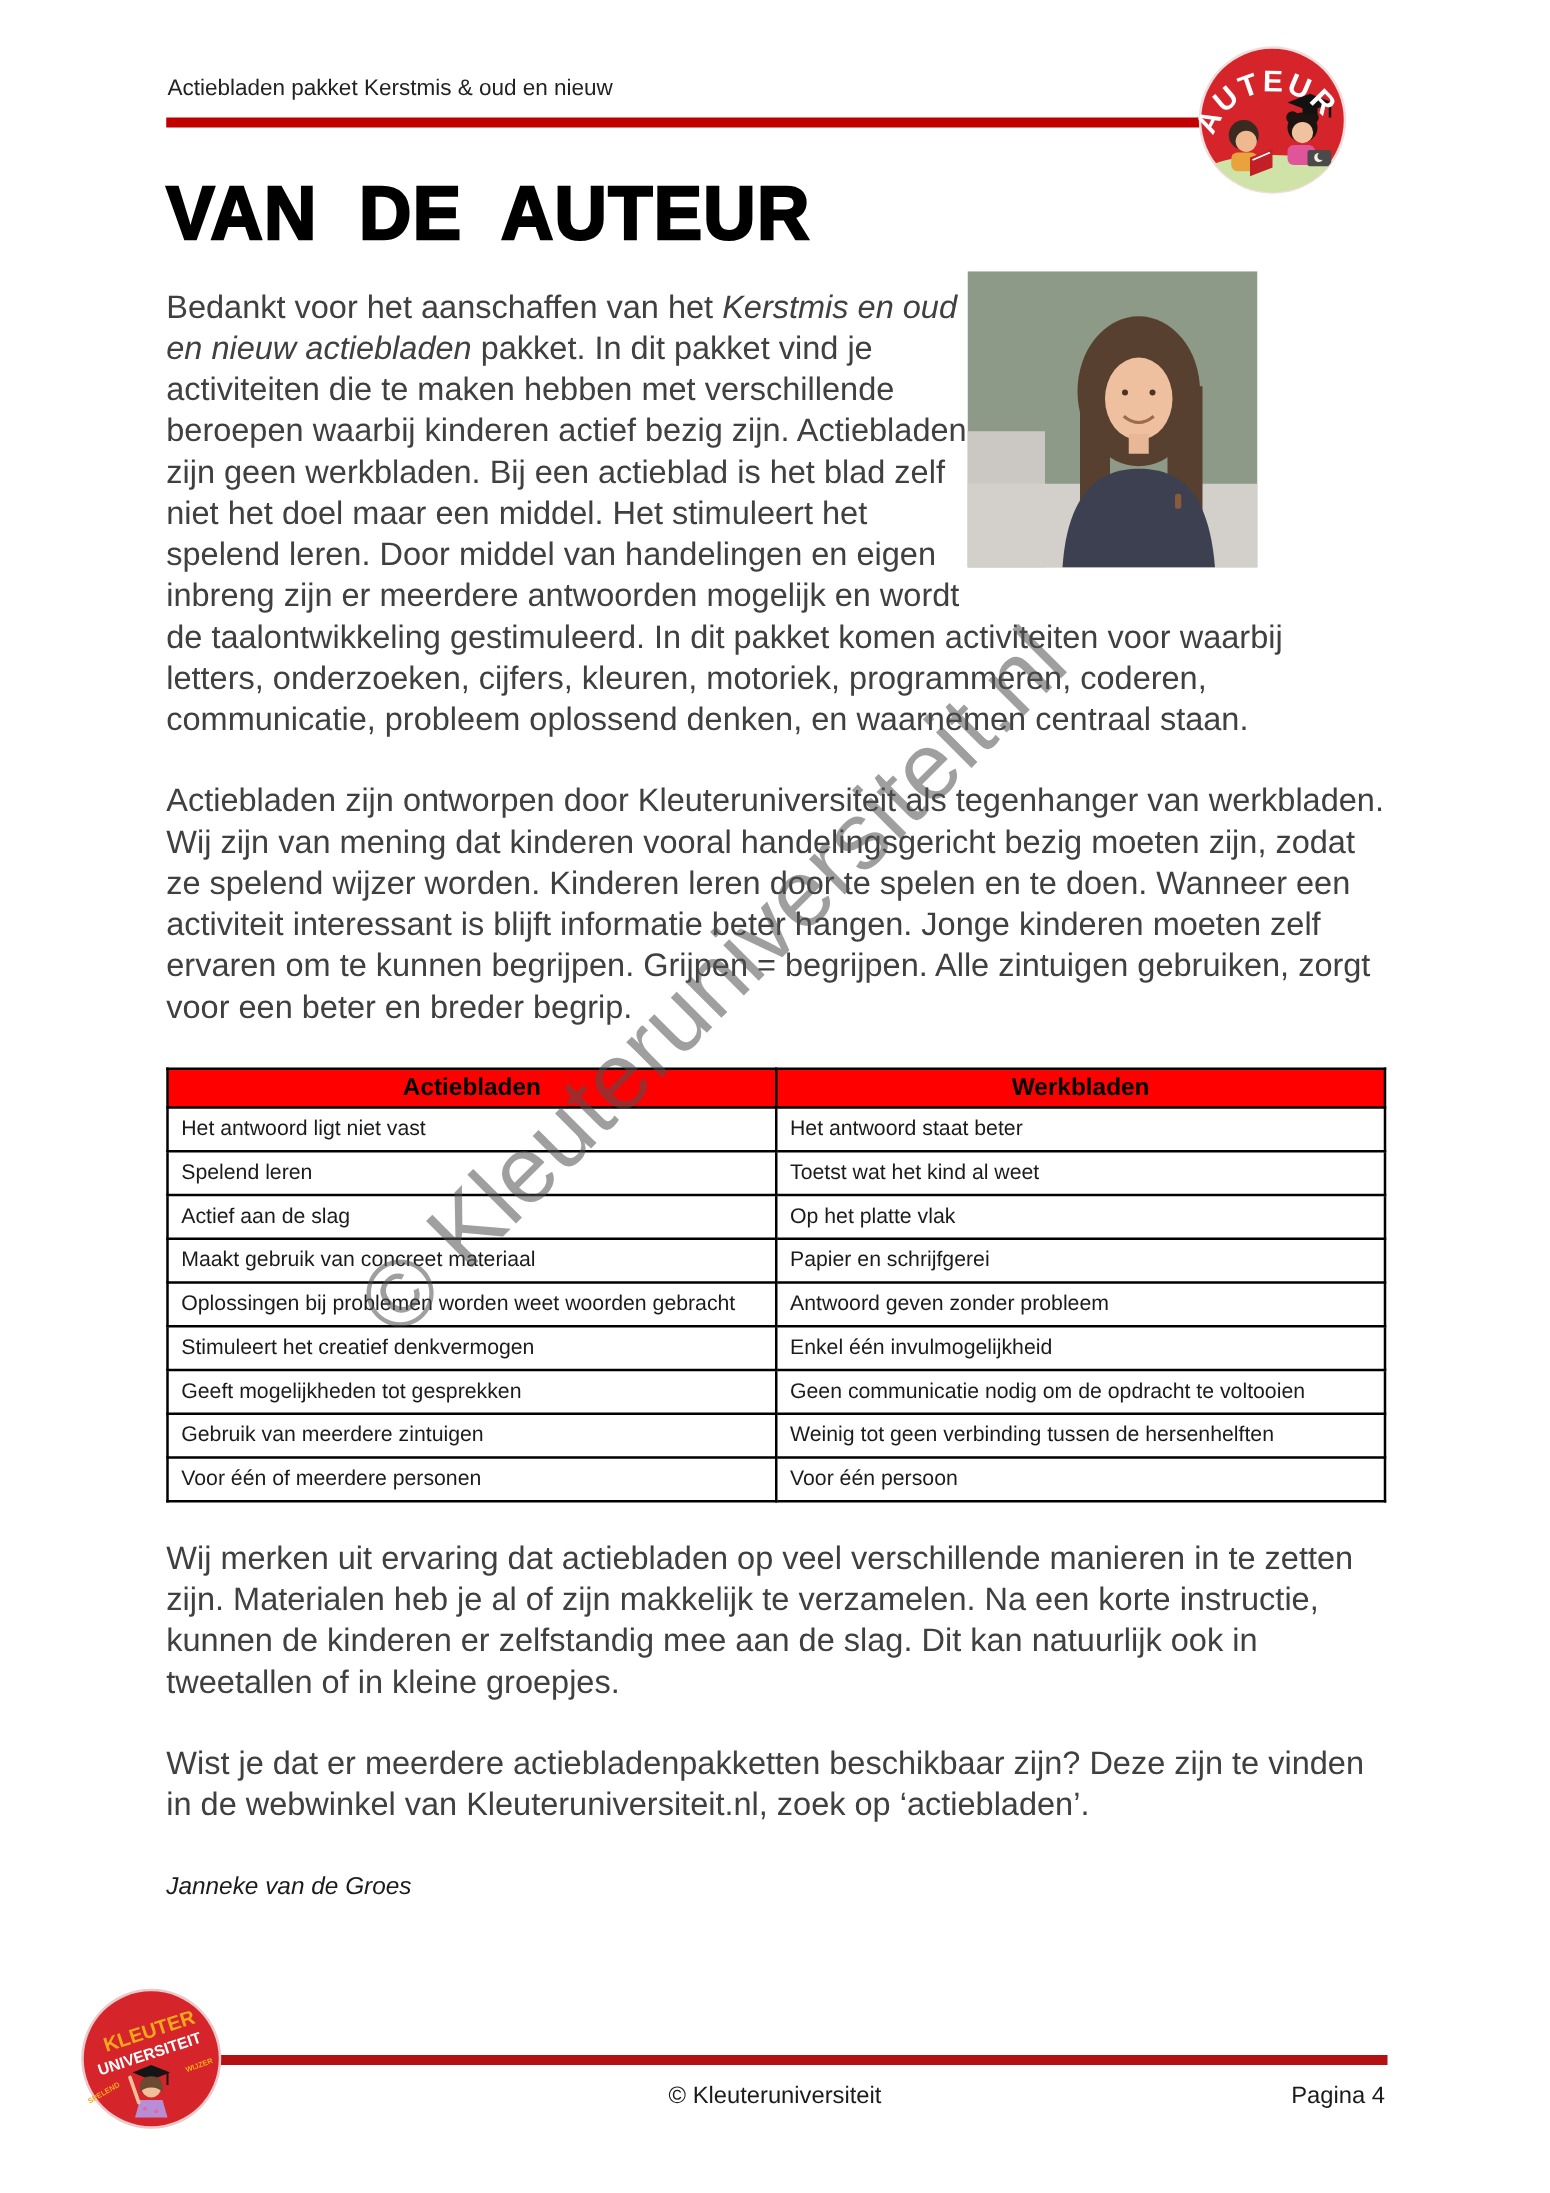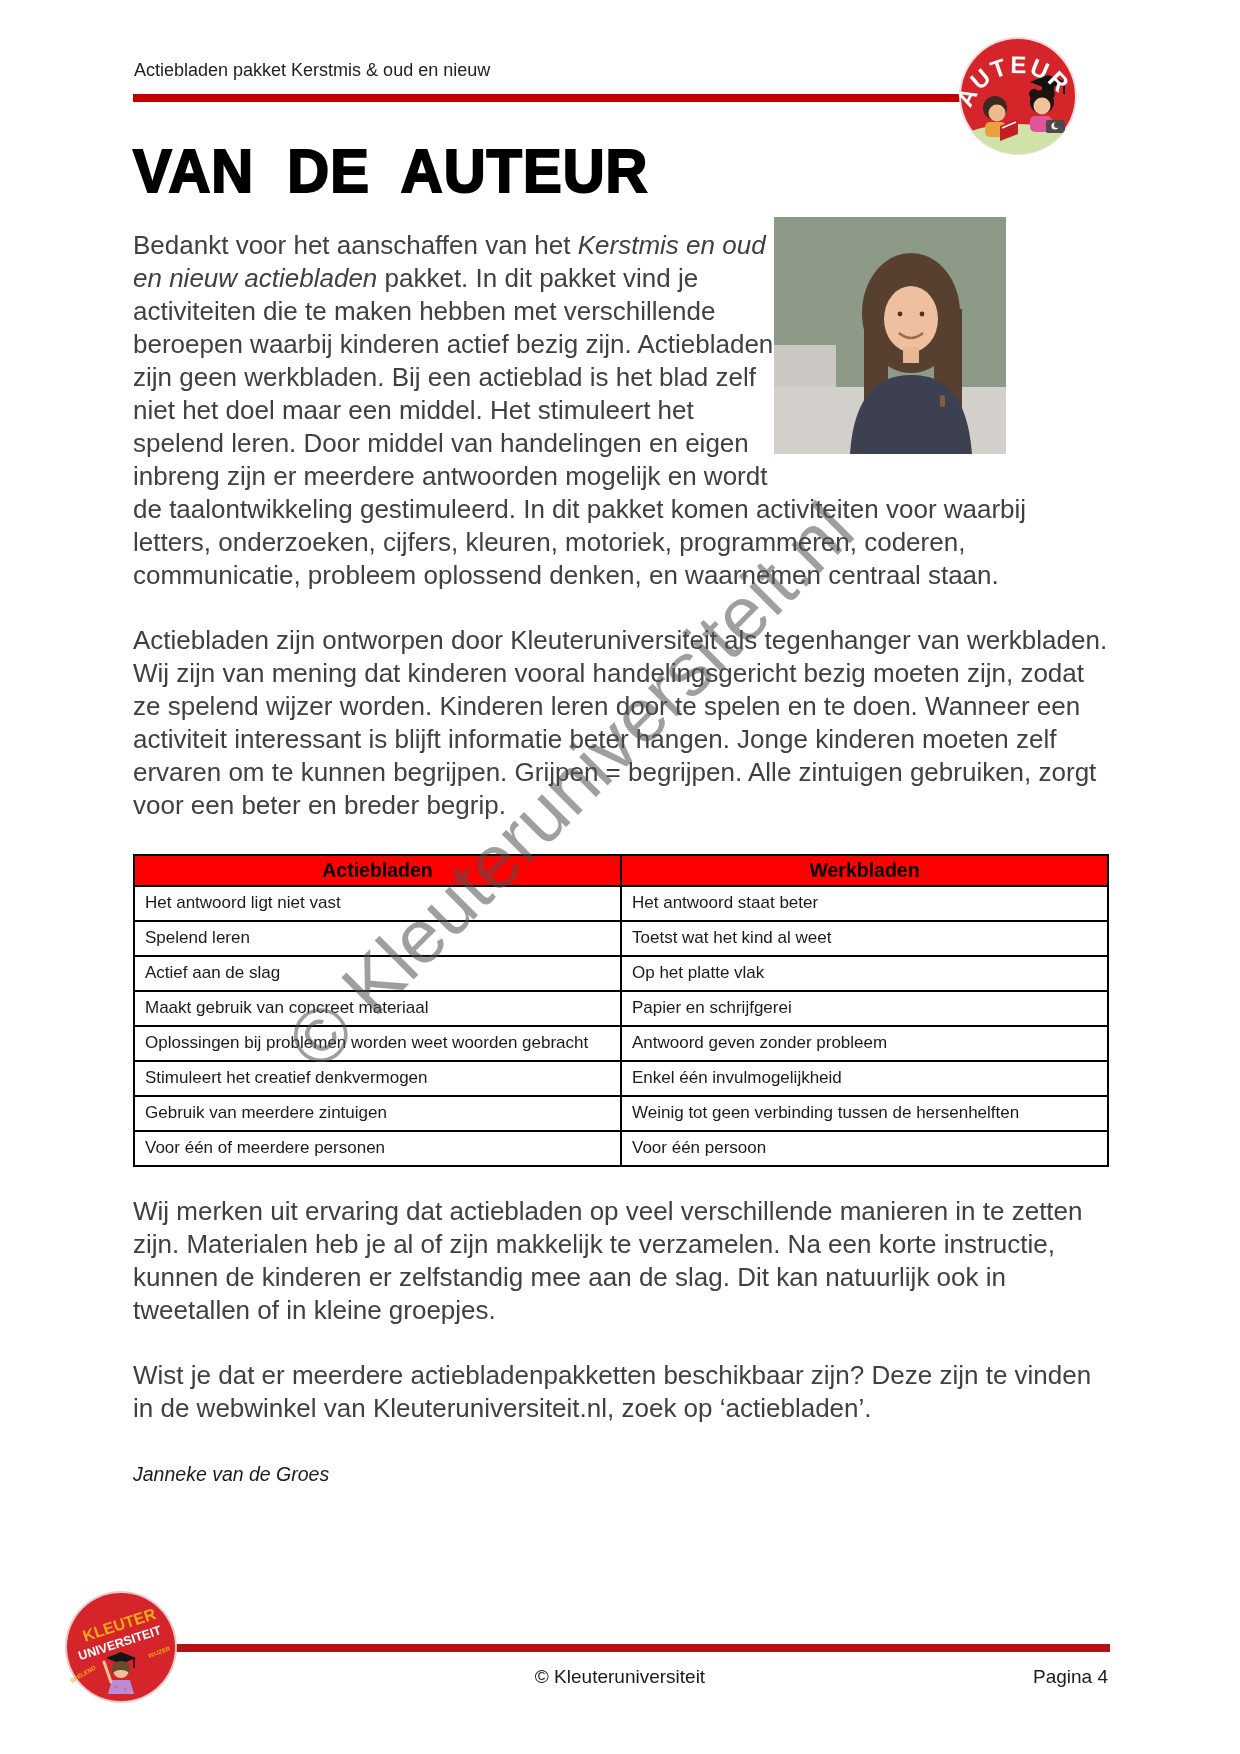--- a/index.html
+++ b/index.html
@@ -183,20 +183,24 @@
         </tr>
         <tr>
           <td>Oplossingen bij problemen worden weet woorden gebracht</td>
           <td>Antwoord geven zonder probleem</td>
         </tr>
         <tr>
           <td>Stimuleert het creatief denkvermogen</td>
           <td>Enkel één invulmogelijkheid</td>
         </tr>
         <tr>
+          <td>Geeft mogelijkheden tot gesprekken</td>
+          <td>Geen communicatie nodig om de opdracht te voltooien</td>
+        </tr>
+        <tr>
           <td>Gebruik van meerdere zintuigen</td>
           <td>Weinig tot geen verbinding tussen de hersenhelften</td>
         </tr>
         <tr>
           <td>Voor één of meerdere personen</td>
           <td>Voor één persoon</td>
         </tr>
       </tbody>
     </table>
 

